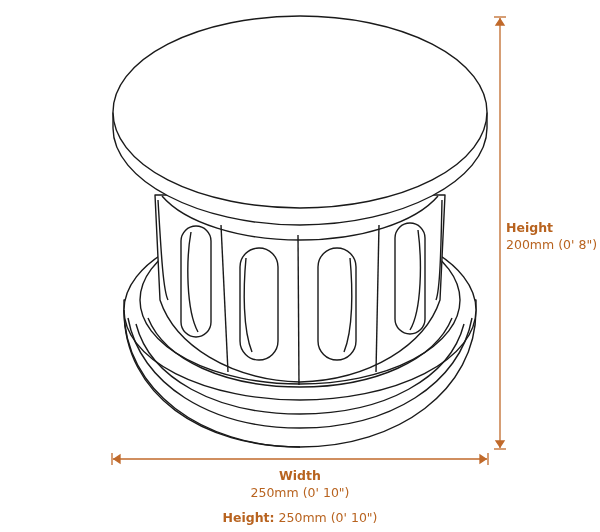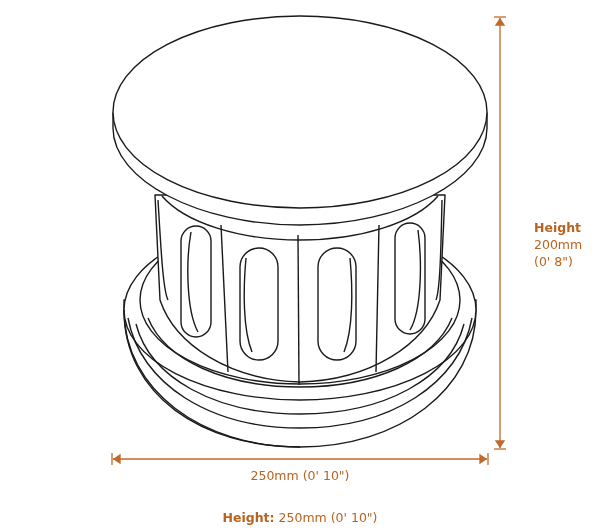--- a/index.html
+++ b/index.html
@@ -1,21 +1,21 @@
 <!DOCTYPE html>
 <html><head>
   <meta charset="utf-8">
   <style>
     html, body { margin: 0; padding: 0; background: #ffffff; }
     body { width: 600px; height: 532px; position: relative; overflow: hidden;
            font-family: "DejaVu Sans", "Liberation Sans", sans-serif; }
     #drawing { position: absolute; left: 0; top: 0; width: 600px; height: 532px; }
     .dim-label { position: absolute; color: #b8631f; font-size: 12.5px; line-height: 17px; }
     .dim-label b { font-weight: bold; }
-    #height-label { left: 506px; top: 219px; text-align: left; margin-left: 28px; }
+    #height-label { left: 506px; top: 219px; text-align: left; }
     #width-label { left: 200px; top: 467px; width: 200px; text-align: center; }
     #depth-label { left: 180px; top: 509px; width: 240px; text-align: center; }
   </style>
 </head>
 <body>
 
 <svg id="drawing" viewBox="0 0 600 532" xmlns="http://www.w3.org/2000/svg">
   <g fill="#ffffff" stroke="#1a1a1a" stroke-width="1.4" stroke-linejoin="round">
 
     <g>
@@ -75,19 +75,20 @@
     </g>
   </g>
 </svg>
 
 <div id="height-label" class="dim-label">
   <div><b>Height</b></div>
   <div>200mm (0' 8")</div>
 </div>
 
 <div id="width-label" class="dim-label">
+  <div><b>Width</b></div>
   <div>250mm (0' 10")</div>
 </div>
 
 <div id="depth-label" class="dim-label">
   <b>Height:</b>
   <span>250mm (0' 10")</span>
 </div>
 
 </body></html>

